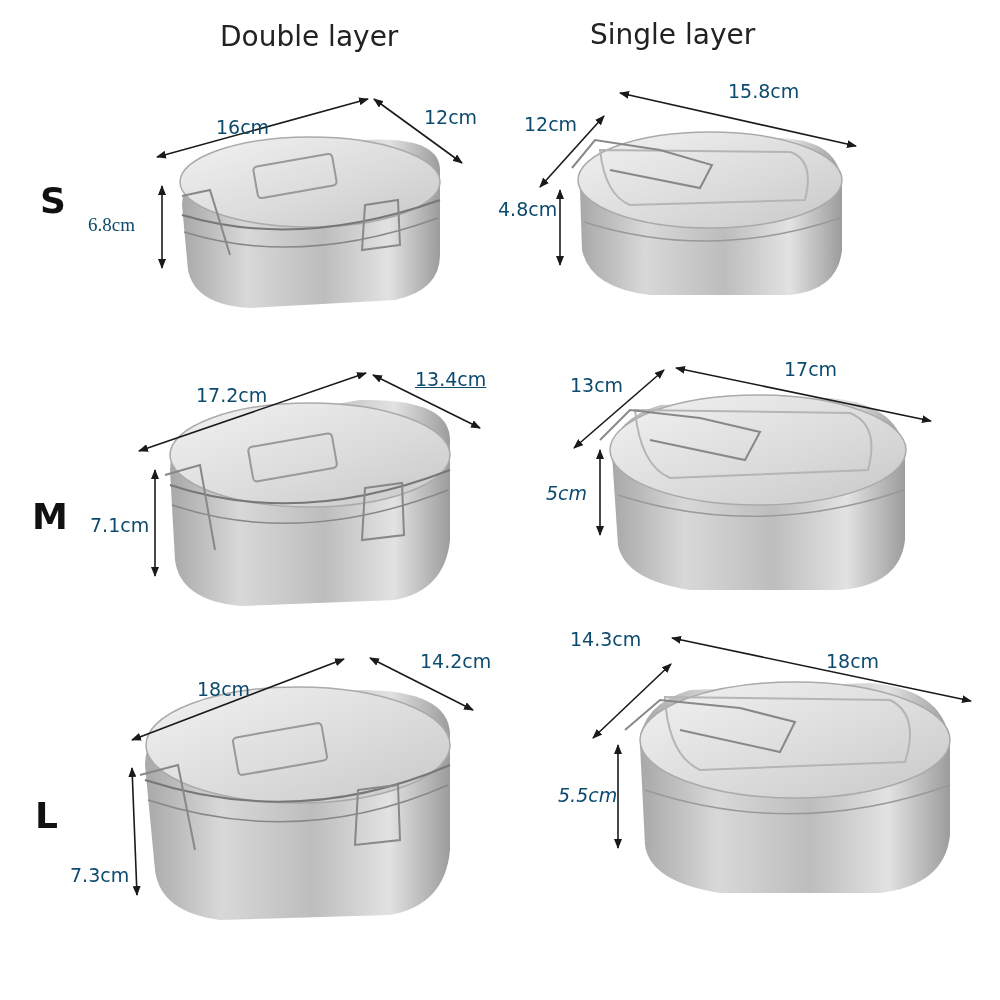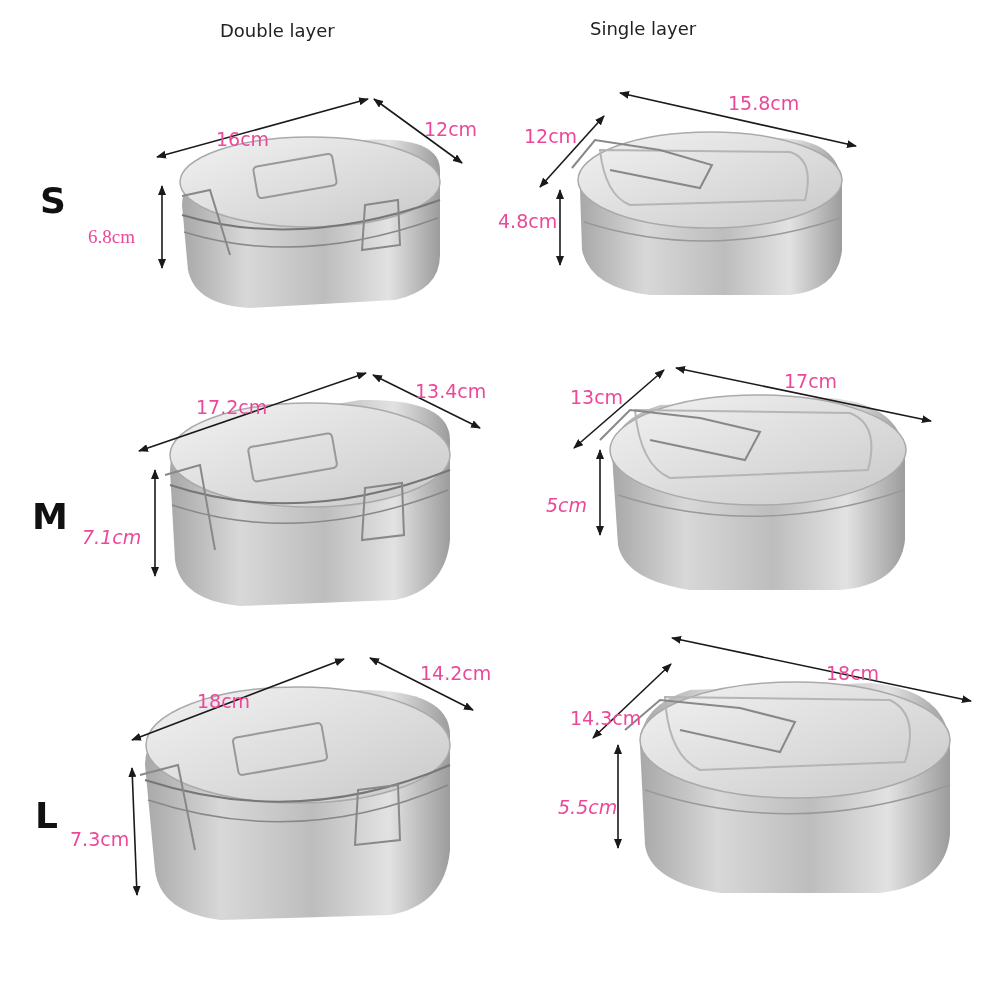--- a/index.html
+++ b/index.html
@@ -1,19 +1,19 @@
 <!DOCTYPE html>
 <html><head>
 <meta charset="utf-8">
 <style>
   html,body{margin:0;padding:0;background:#fff;}
   body{width:1000px;height:1000px;position:relative;overflow:hidden;font-family:"DejaVu Sans","Liberation Sans",sans-serif;color:#1a1a1a;}
-  .col-title{position:absolute;font-size:18px;color:#222;white-space:nowrap;}
+  .col-title{position:absolute;font-size:28px;color:#222;white-space:nowrap;}
   .size-label{position:absolute;font-size:36px;font-weight:bold;color:#111;}
-  .dim{position:absolute;font-size:19px;color:#ec4899;white-space:nowrap;margin-top:12px;}
+  .dim{position:absolute;font-size:19px;color:#0c4a6e;white-space:nowrap;}
   svg.art{position:absolute;left:0;top:0;}
 </style>
 </head>
 <body>
 
 <div class="col-title" style="left:220px;top:20px;">Double layer</div>
 <div class="col-title" style="left:590px;top:18px;">Single layer</div>
 
 <div class="size-label" style="left:40px;top:180px;">S</div>
 <div class="size-label" style="left:32px;top:496px;">M</div>
@@ -118,30 +118,30 @@
     <line x1="593" y1="738" x2="671" y2="664" marker-start="url(#ah)" marker-end="url(#ah)"></line>
     <line x1="618" y1="745" x2="618" y2="848" marker-start="url(#ah)" marker-end="url(#ah)"></line>
   </g>
 </svg>
 
 <div class="dim" style="left:216px;top:116px;">16cm</div>
 <div class="dim" style="left:424px;top:106px;">12cm</div>
 <div class="dim" style="left:88px;top:214px;font-family:Liberation Serif, serif;">6.8cm</div>
 
 <div class="dim" style="left:196px;top:384px;">17.2cm</div>
-<div class="dim" style="left:415px;top:368px;">13.4cm</div>
-<div class="dim" style="left:82px;top:514px;font-style:italic;">7.1cm</div>
+<div class="dim" style="left:415px;top:368px;text-decoration:underline;">13.4cm</div>
+<div class="dim" style="left:90px;top:514px;">7.1cm</div>
 
 <div class="dim" style="left:197px;top:678px;">18cm</div>
 <div class="dim" style="left:420px;top:650px;">14.2cm</div>
-<div class="dim" style="left:70px;top:816px;text-align:center;">7.3cm</div>
+<div class="dim" style="left:70px;top:864px;text-align:center;">7.3cm</div>
 
 <div class="dim" style="left:728px;top:80px;">15.8cm</div>
 <div class="dim" style="left:524px;top:113px;">12cm</div>
 <div class="dim" style="left:498px;top:198px;">4.8cm</div>
 
 <div class="dim" style="left:784px;top:358px;">17cm</div>
 <div class="dim" style="left:570px;top:374px;">13cm</div>
 <div class="dim" style="left:546px;top:482px;font-style:italic;">5cm</div>
 
 <div class="dim" style="left:826px;top:650px;">18cm</div>
-<div class="dim" style="left:570px;top:695px;">14.3cm</div>
+<div class="dim" style="left:570px;top:628px;">14.3cm</div>
 <div class="dim" style="left:558px;top:784px;font-style:italic;">5.5cm</div>
 
 </body></html>

